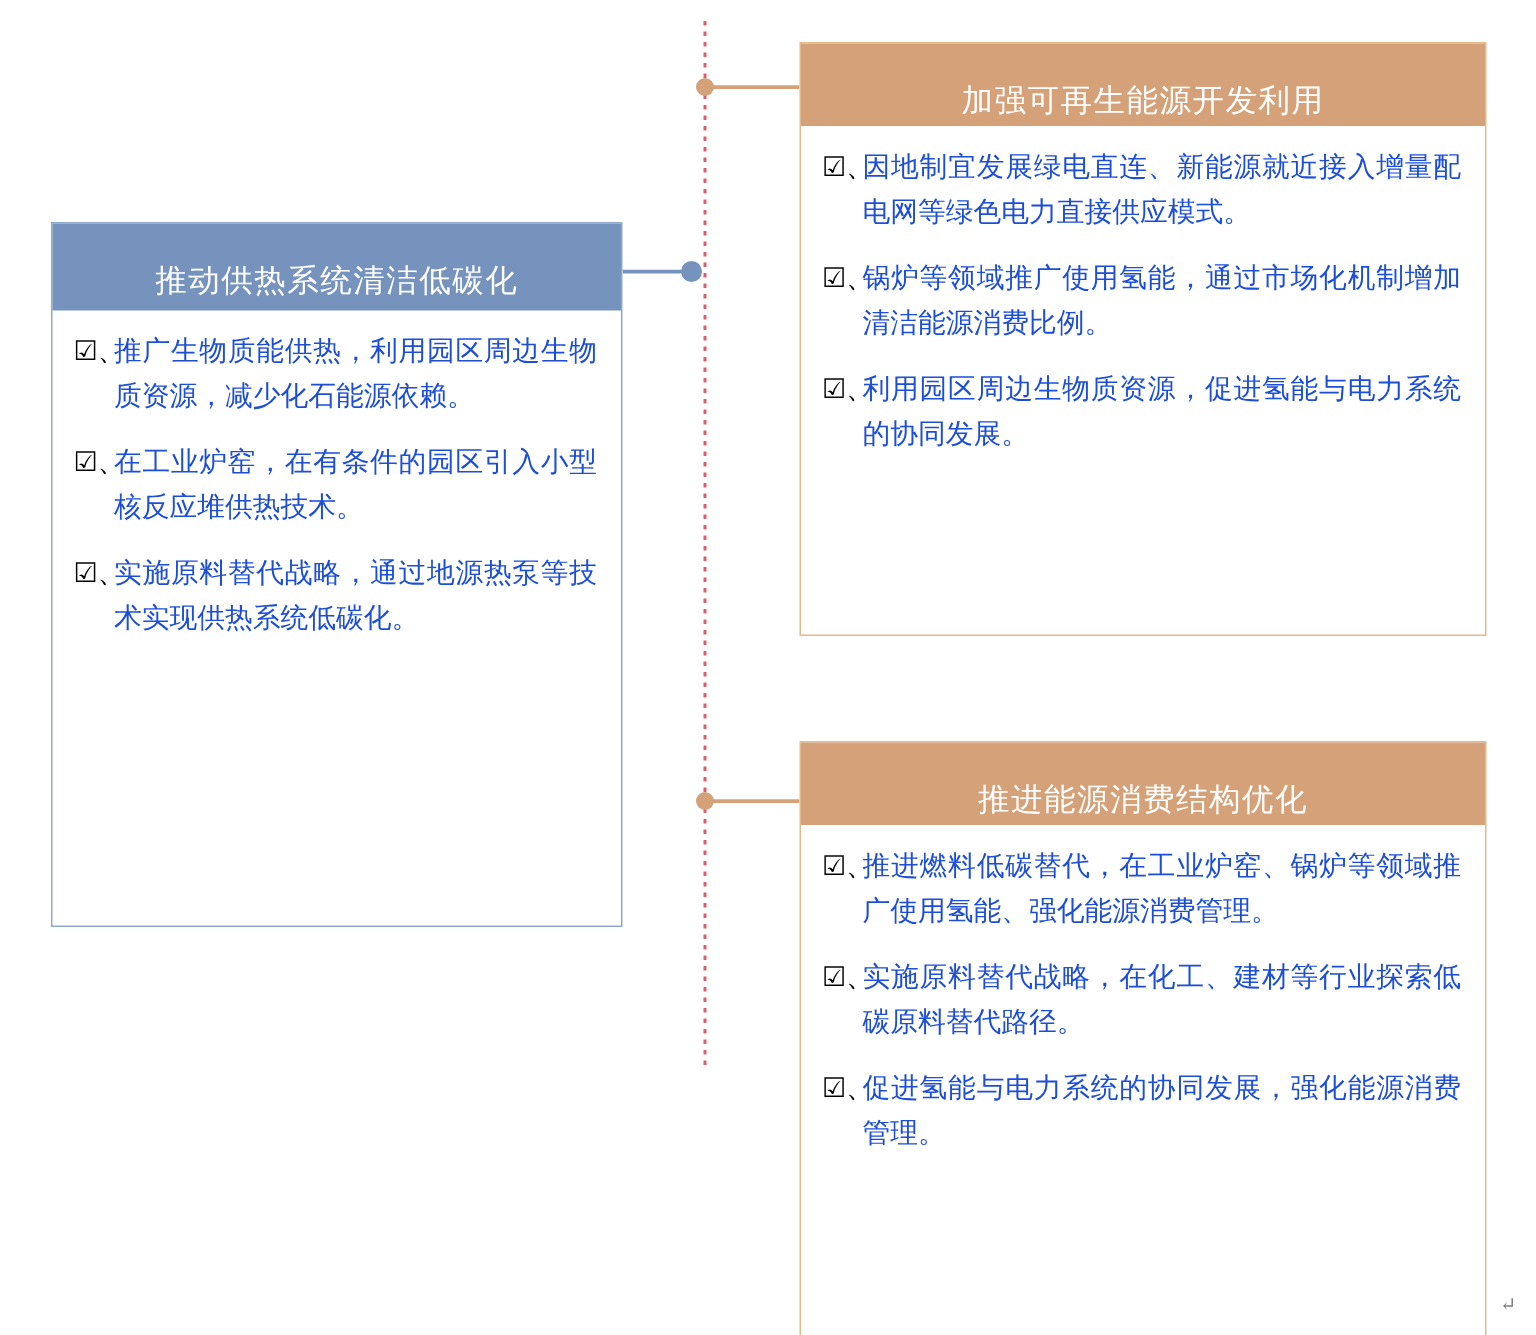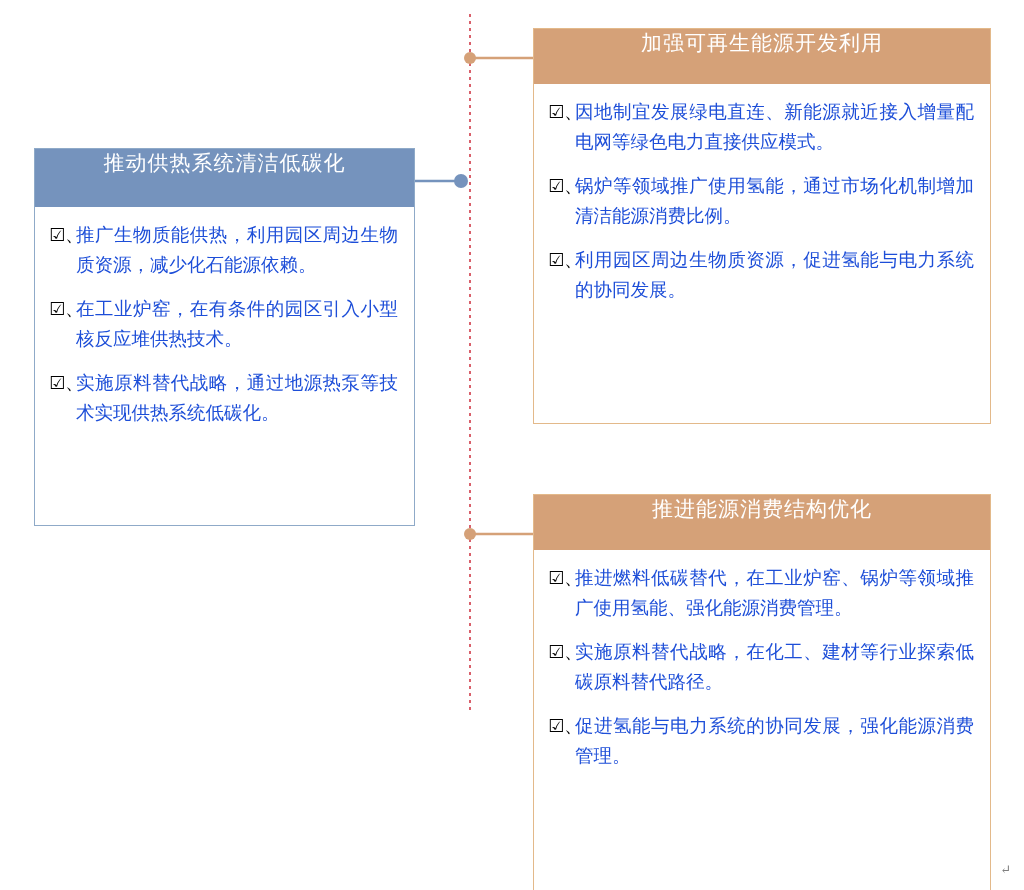--- a/index.html
+++ b/index.html
@@ -36,21 +36,21 @@
     box-sizing: border-box;
     background: #ffffff;
   }
   .card-header {
     box-sizing: border-box;
     text-align: center;
     color: #ffffff;
     font-size: 21px;
     letter-spacing: 1px;
     line-height: 1.4;
-    padding: 0 6px 10px 6px;
+    padding: 24px 6px 10px 6px;
     font-family: "Liberation Serif", "DejaVu Serif", serif;
   }
   .card-body {
     box-sizing: border-box;
     padding: 14px 16px 12px 14px;
   }
   .bullet-row {
     display: flex;
     align-items: flex-start;
     margin-bottom: 14px;
@@ -73,21 +73,21 @@
     color: #1d4ed8;
     text-align: justify;
     font-family: "Liberation Serif", "DejaVu Serif", serif;
   }
 
   
   #card-heating {
     left: 34px;
     top: 148px;
     width: 381px;
-    height: 378px;
+    height: 470px;
     border: 1px solid #8faac8;
   }
   #card-heating .card-header {
     background: #7593bd;
     height: 58px;
   }
 
   
   #card-renewable {
     left: 533px;

